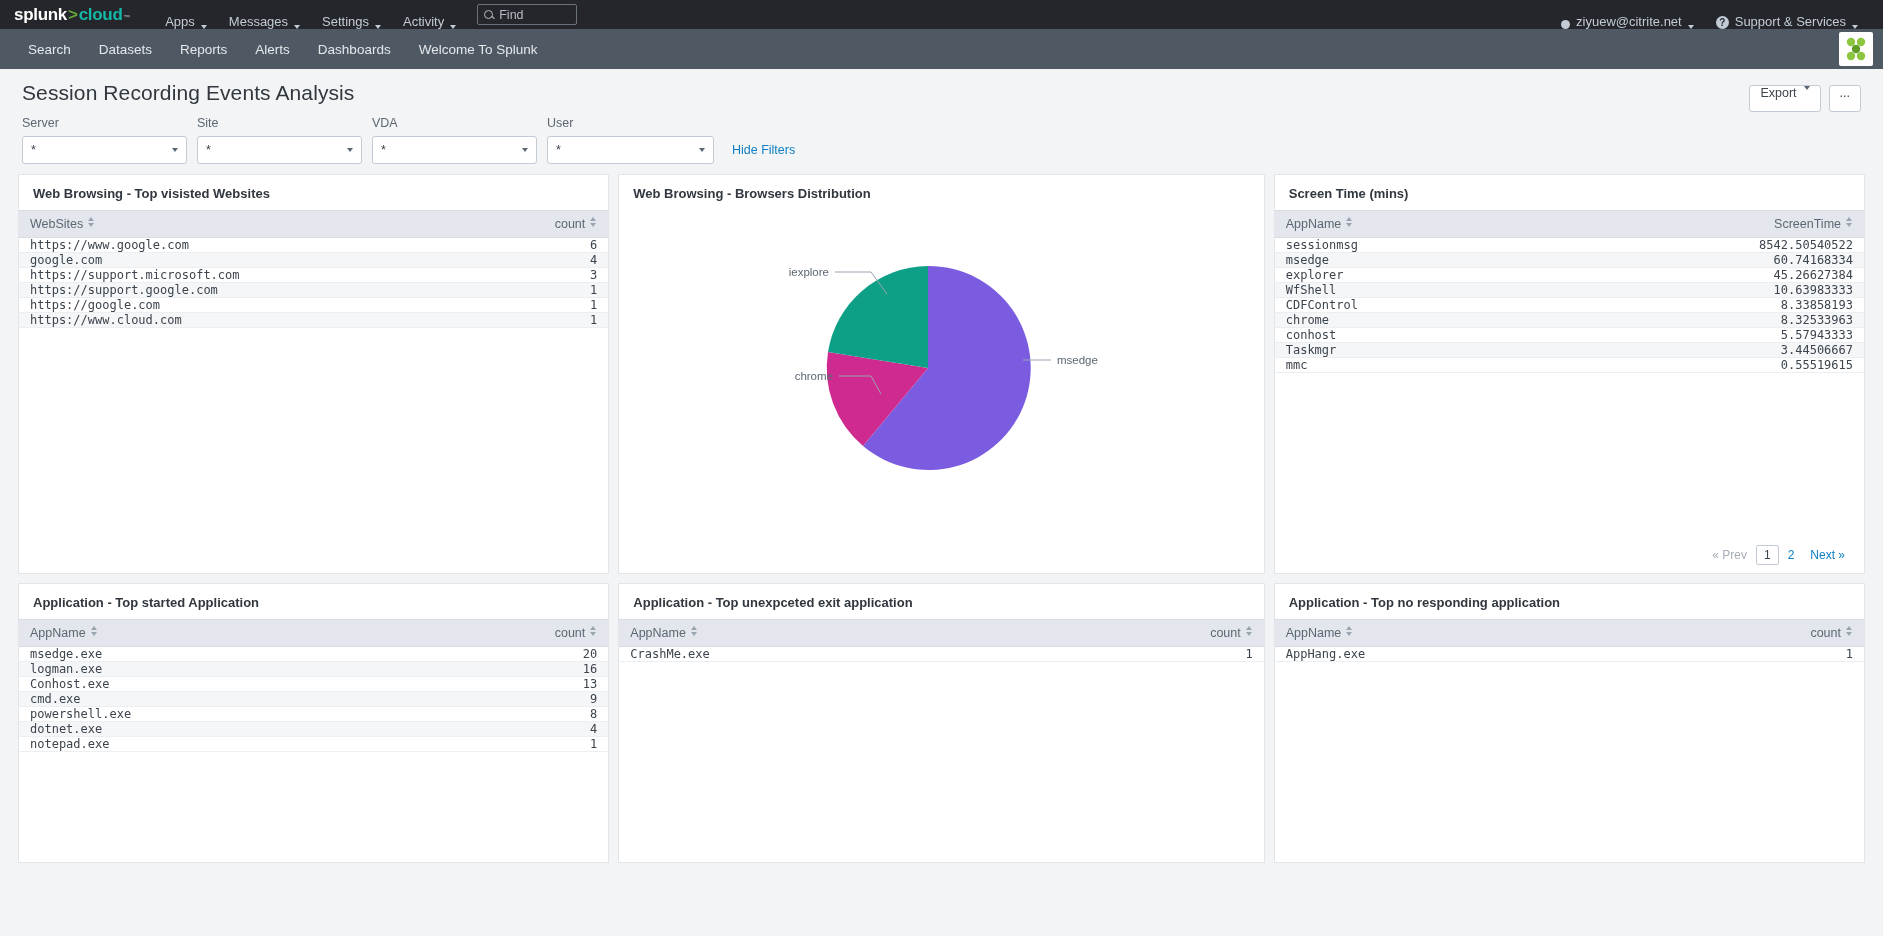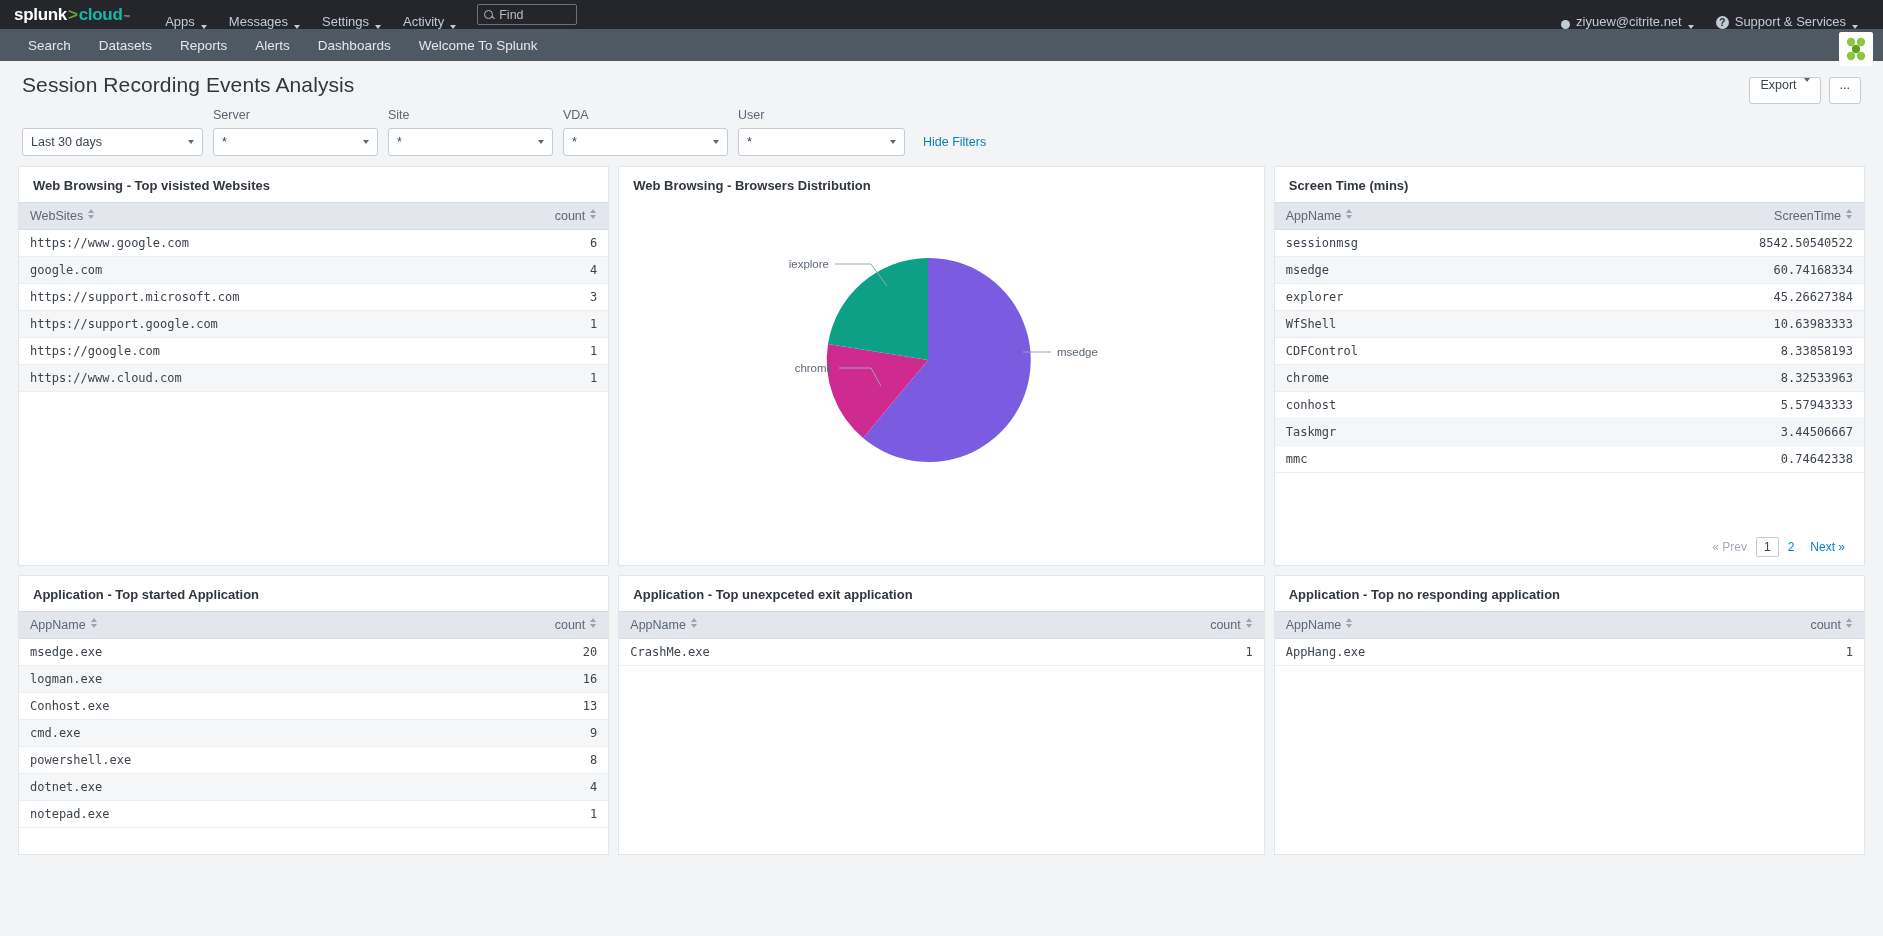--- a/index.html
+++ b/index.html
@@ -40,21 +40,21 @@
   .findbox span { color:#b5bdc6; font-size:12.5px; }
 
   .topright { margin-left:auto; display:flex; align-items:center; }
   .usericon { width:9px; height:9px; border-radius:50%; background:#c3cbd4; position:relative; margin-right:6px; }
   .usericon:after { content:""; position:absolute; width:15px; height:8px; border-radius:7px 7px 0 0; background:#c3cbd4; left:-3px; top:11px; }
   .qicon { width:13px; height:13px; border-radius:50%; background:#c3cbd4; color:#24262b; font-size:10px; font-weight:bold;
            display:flex; align-items:center; justify-content:center; margin-right:6px; }
 
   
   .appbar {
-    height:32px; background:#4f5964; display:flex; align-items:center;
+    height:40px; background:#4f5964; display:flex; align-items:center;
     padding-left:14px; position:relative;
   }
   .appitem { color:#e5e8eb; font-size:13.5px; padding:0 14px; height:32px; display:flex; align-items:center; cursor:pointer; white-space:nowrap; }
   .appicon {
     position:absolute; right:10px; top:3px; width:34px; height:34px;
     background:#fff; border-radius:2px; display:flex; align-items:center; justify-content:center;
   }
 
   
   .pagehead { padding:12px 22px 0 22px; display:flex; align-items:flex-start; }
@@ -95,21 +95,21 @@
 
   table { width:100%; border-collapse:collapse; table-layout:fixed; }
   th {
     background:#e3e7ed; font-size:12.5px; font-weight:normal; color:#5c6773;
     text-align:left; padding:6px 11px; border-top:1px solid #d8dde3; border-bottom:1px solid #d8dde3;
     white-space:nowrap; cursor:pointer;
   }
   th.num { text-align:right; }
   td {
     font-family:"DejaVu Sans Mono", monospace; font-size:12px; color:#3c444d;
-    padding:6px 11px; border-bottom:1px solid #eceff2; white-space:nowrap;
+    padding:0 11px; border-bottom:1px solid #eceff2; white-space:nowrap;
     overflow:hidden; text-overflow:ellipsis;
   }
   td.num { text-align:right; }
   tbody tr:nth-child(even) { background:#f4f6f8; }
   .sortic { display:inline-block; width:7px; margin-left:5px; position:relative; top:-1px; }
   .sortic i { display:block; width:0; height:0; border-left:3.5px solid transparent; border-right:3.5px solid transparent; }
   .sortic i.up { border-bottom:4px solid #9aa5b1; margin-bottom:2px; }
   .sortic i.dn { border-top:4px solid #9aa5b1; }
 
   .pager { position:absolute; bottom:8px; right:12px; display:flex; align-items:center; gap:2px; font-size:12px; }
@@ -204,27 +204,20 @@
       <span>Export</span>
       <span class="caret2"></span>
     </div>
     <div class="btn">
       <span>...</span>
     </div>
   </div>
 </div>
 
 <div class="filters">
-  <div class="fgroup">
-    <div class="flabel"></div>
-    <div class="fctl w-time">
-      <span>Last 30 days</span>
-      <span class="caret2"></span>
-    </div>
-  </div>
 
   <div class="fgroup">
     <div class="flabel">Server</div>
     <div class="fctl w-std">
       <span>*</span>
       <span class="caret2"></span>
     </div>
   </div>
 
   <div class="fgroup">
@@ -365,21 +358,21 @@
           <tr>
               <td>conhost</td>
               <td class="num">5.57943333</td>
             </tr>
           <tr>
               <td>Taskmgr</td>
               <td class="num">3.44506667</td>
             </tr>
           <tr>
               <td>mmc</td>
-              <td class="num">0.74642338</td>
+              <td class="num">0.55519615</td>
             </tr>
         </tbody>
       </table>
       <div class="pager">
         <a class="dim">« Prev</a>
         <a class="cur">1</a>
         <a>2</a>
         <a>Next »</a>
       </div>
     </div>

